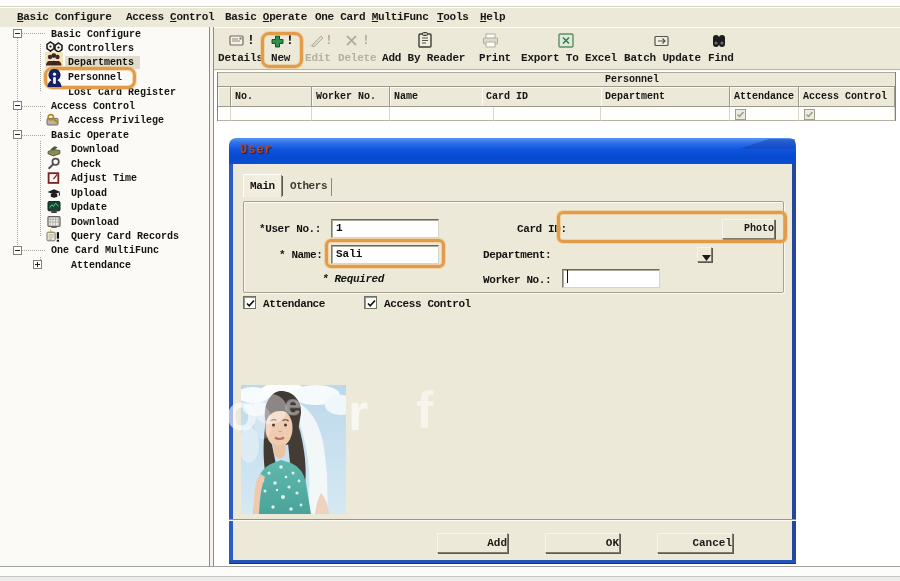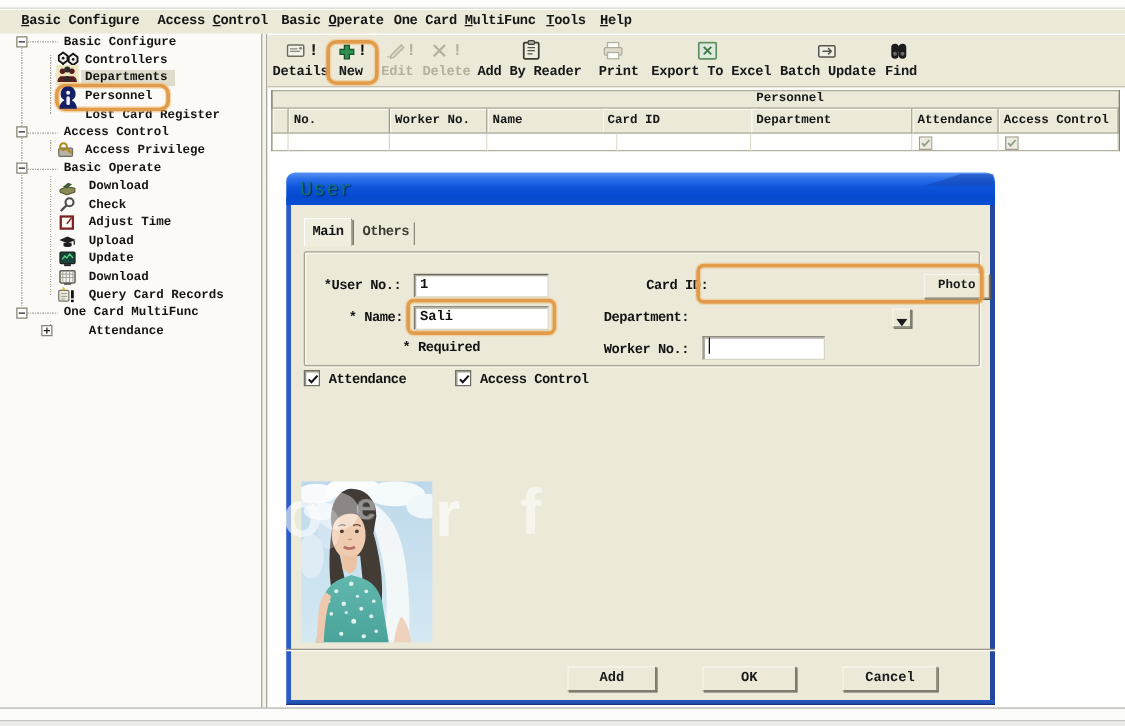--- a/index.html
+++ b/index.html
@@ -1,20 +1,20 @@
 <!DOCTYPE html>
 <html><head>
 <meta charset="utf-8">
 <style>
 *{margin:0;padding:0;box-sizing:border-box;}
 html,body{width:900px;height:581px;}
 body{position:relative;background:#fff;font-family:"Liberation Mono",monospace;overflow:hidden;}
 .abs{position:absolute;}
 .txt{position:absolute;font-weight:bold;color:#161616;white-space:nowrap;}
-.btn{position:absolute;background:#ece9d8;border:1px solid #f6f5ee;border-right-color:#7e7c6e;border-bottom-color:#7e7c6e;box-shadow:1px 1px 0 #5c5a50;text-align:center;font-weight:bold;color:#1a1a1a;margin-left:17px;}
+.btn{position:absolute;background:#ece9d8;border:1px solid #f6f5ee;border-right-color:#7e7c6e;border-bottom-color:#7e7c6e;box-shadow:1px 1px 0 #5c5a50;text-align:right;font-weight:bold;color:#1a1a1a;}
 .orange{position:absolute;border:3px solid #e29b48;border-radius:8px;box-shadow:0 0 0 1px rgba(240,190,120,.5), inset 0 0 0 1px rgba(240,190,120,.5);}
 .ckb{position:absolute;width:13px;height:13px;background:#fff;border:1px solid #707062;box-shadow:inset 1px 1px 0 #9a9888;}
 .ckb svg{position:absolute;left:1px;top:1px;}
 </style>
 </head>
 <body>
 
 <div class="abs" style="left:0;top:0;width:900px;height:7px;background:#fdfdfc;border-bottom:1px solid #d8d6c8;"></div>
 
 <div class="abs" style="left:0;top:8px;width:900px;height:19px;background:#ece9d8;"></div>
@@ -263,21 +263,21 @@
 </style>
 
 <div class="abs" style="left:0;top:20px;width:4px;height:402px;background:#2b5bc6;"></div>
 <div class="abs" style="left:563px;top:20px;width:4px;height:402px;background:#24479e;"></div>
 <div class="abs" style="left:0;top:422px;width:567px;height:4px;background:#2352b8;border-bottom:1px solid #1a357a;"></div>
 
 <div class="abs" style="left:0;top:0;width:567px;height:26px;border-radius:7px 7px 0 0;background:linear-gradient(180deg,#5a96f4 0%,#2e71ea 18%,#0d55dd 45%,#0549cd 75%,#0a50d4 100%);"></div>
 <svg class="abs" style="left:500px;top:1px;" width="66" height="16" viewBox="0 0 66 16">
       <path d="M10 10L40 0h26v10z" fill="#0f3fae" opacity=".5"></path>
     </svg>
-<div class="abs" style="left:11px;top:5px;font-size:16px;font-weight:normal;color:#0f766e;letter-spacing:1px;text-shadow:1px 1px 1px rgba(10,20,80,.8);">User</div>
+<div class="abs" style="left:11px;top:5px;font-size:12px;font-weight:bold;color:#c2410c;letter-spacing:1px;text-shadow:1px 1px 1px rgba(10,20,80,.8);">User</div>
 
 <div class="abs" style="left:4px;top:26px;width:559px;height:396px;background:#ece9d8;"></div>
 
 <div class="abs" style="left:14px;top:36px;width:39px;height:23px;background:#f1eee0;border:1px solid #fff;border-right:1px solid #8c8a7c;border-bottom:none;border-radius:2px 2px 0 0;"></div>
 <div class="lb" style="left:21px;top:41px;font-size:11px;">Main</div>
 <div class="abs" style="left:53px;top:38px;width:1px;height:20px;background:#55534a;"></div>
 <div class="lb" style="left:61px;top:41px;color:#3c3b33;font-weight:bold;">Others</div>
 <div class="abs" style="left:102px;top:40px;width:1px;height:18px;background:#8c8a7c;"></div>
 
 <div class="abs" style="left:14px;top:63px;width:541px;height:92px;border:1px solid #a5a291;border-radius:2px;box-shadow:1px 1px 0 #fbfaf2, inset 1px 1px 0 #fbfaf2;"></div>
@@ -289,21 +289,21 @@
 <div class="orange" style="left:328px;top:73px;width:230px;height:32px;border-radius:6px;"></div>
 
 <div class="lb" style="left:50px;top:110px;">* Name:</div>
 <div class="inp" style="left:102px;top:107px;width:108px;">Sali</div>
 <div class="orange" style="left:96px;top:101px;width:120px;height:29px;border-radius:6px;"></div>
 <div class="lb" style="left:254px;top:110px;">Department:</div>
 <div class="btn" style="left:468px;top:109px;width:15px;height:15px;"><svg width="9" height="6" viewBox="0 0 9 6" style="margin-top:4px;">
         <path d="M0 0h9L4.5 6z" fill="#1a1a1a"></path>
       </svg></div>
 
-<div class="lb" style="left:93px;top:134px;">* Required</div>
+<div class="lb" style="left:93px;top:134px;font-style:italic;">* Required</div>
 <div class="lb" style="left:254px;top:135px;">Worker No.:</div>
 <div class="inp" style="left:333px;top:131px;width:98px;"><span style="display:inline-block;width:1px;height:13px;background:#111;vertical-align:-2px;"></span></div>
 
 <div class="ckb" style="left:14px;top:158px;">
       <svg width="11" height="11" viewBox="0 0 11 11">
         <path d="M2 5.5l2.2 2.3L9 2.5" stroke="#111" stroke-width="1.7" fill="none"></path>
       </svg>
     </div>
 <div class="lb" style="left:34px;top:159px;">Attendance</div>
 <div class="ckb" style="left:135px;top:158px;">

